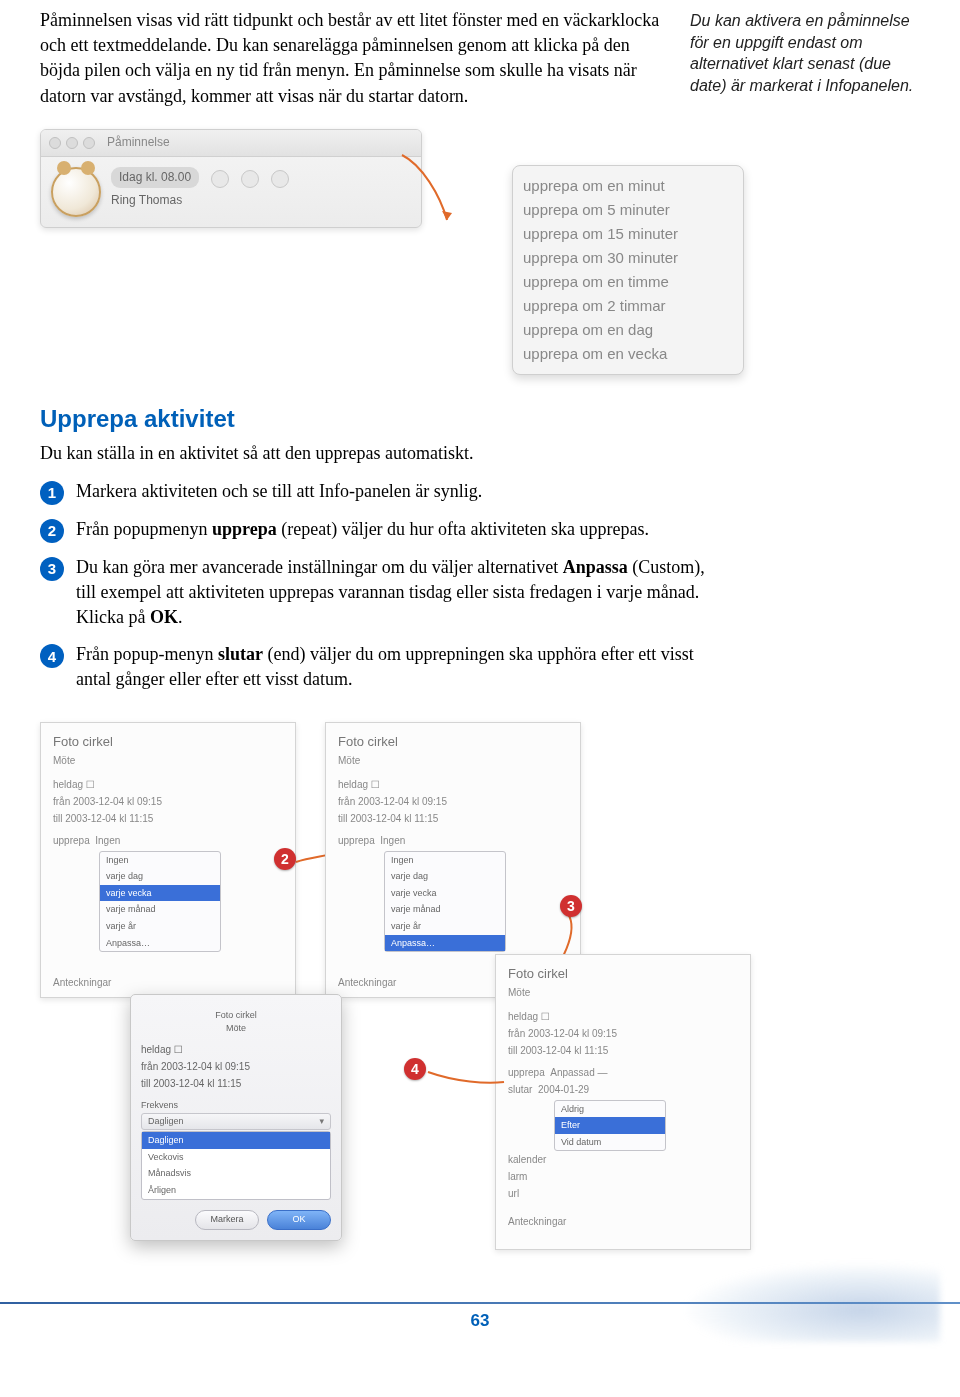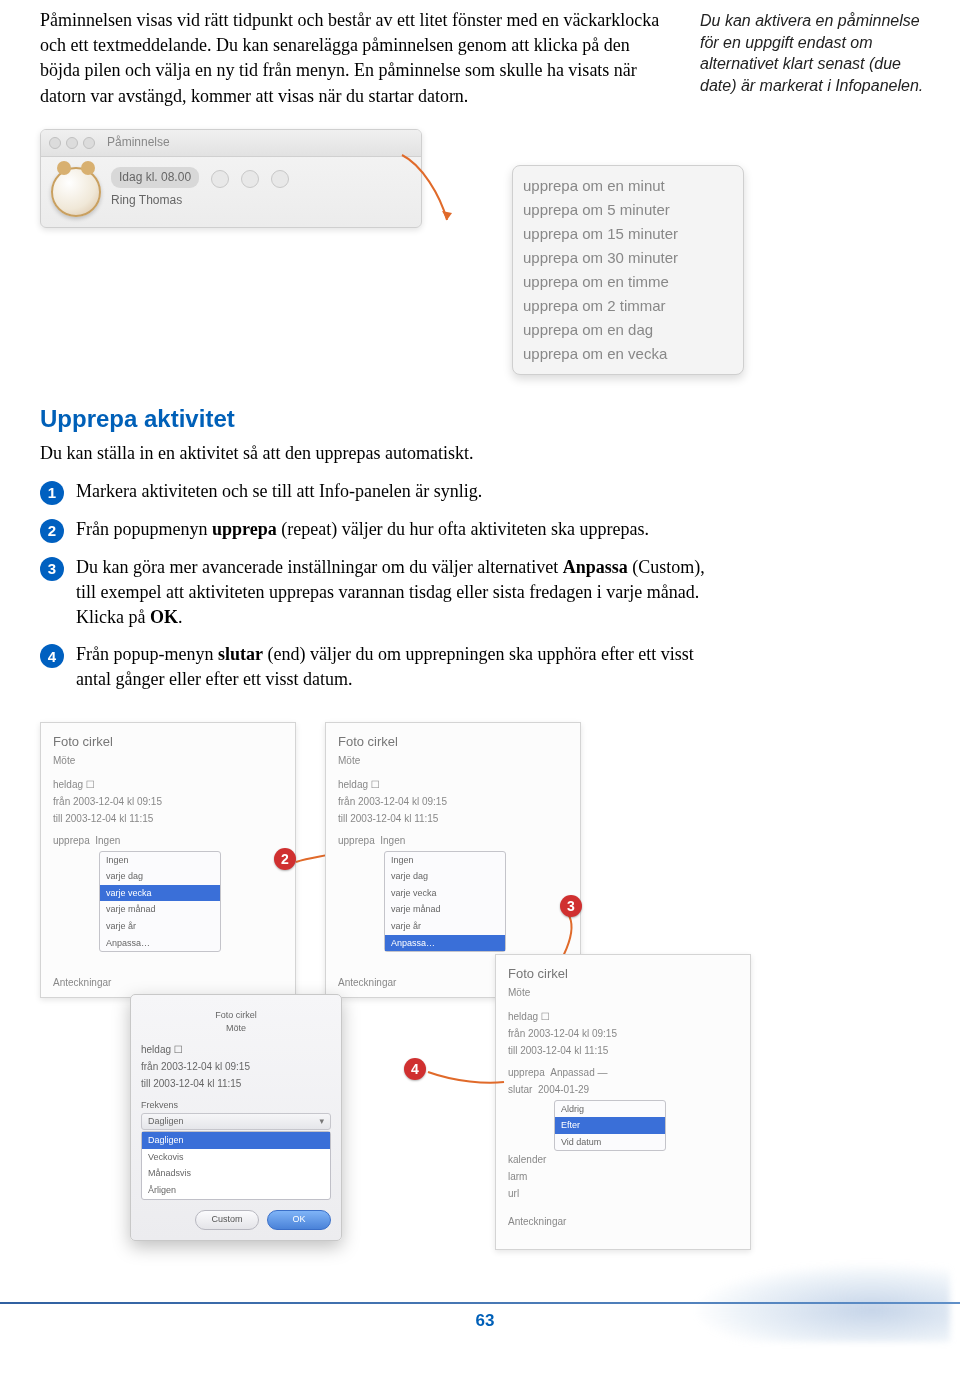--- a/index.html
+++ b/index.html
@@ -5,21 +5,21 @@
   body {
     margin: 0;
     padding: 0;
     font-family: Georgia, 'Times New Roman', serif;
     background: #fff;
     width: 960px;
     color: #000;
     line-height: 1.4;
   }
   .page {
-    padding: 8px 30px 20px 40px;
+    padding: 8px 40px 20px 40px;
     position: relative;
   }
   .top-cols {
     display: flex;
     gap: 30px;
   }
   .col-main {
     flex: 1;
     font-size: 18px;
   }
@@ -440,21 +440,21 @@
             <span class="chev">▾</span>
         </div>
         <div class="modal-dd-list">
           <div class="sel">Dagligen</div>
           <div>Veckovis</div>
           <div>Månadsvis</div>
           <div>Årligen</div>
         </div>
       </div>
       <div class="modal-btns">
-        <div class="modal-btn">Custom</div>
+        <div class="modal-btn">Markera</div>
         <div class="modal-btn primary">OK</div>
       </div>
     </div>
 
     <div class="panel" style="left:455px;top:232px;height:270px;">
       <div class="panel-title">Foto cirkel</div>
       <div class="panel-sub">Möte</div>
       <div class="panel-section">
         <div class="panel-line">heldag  ☐</div>
         <div class="panel-line">från  2003-12-04 kl 09:15</div>

